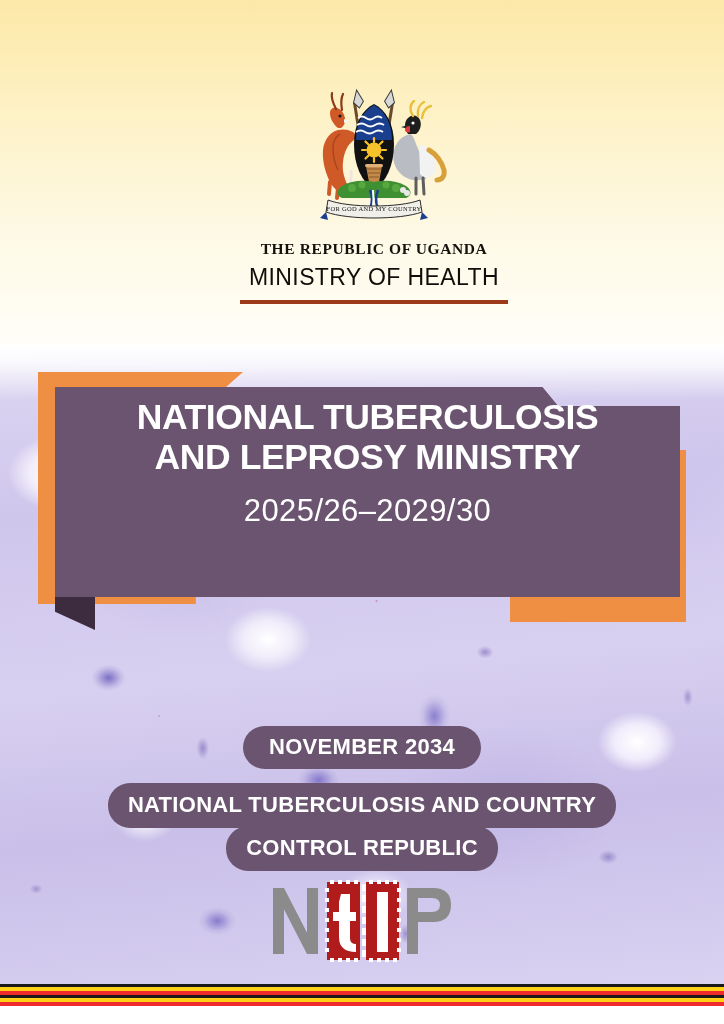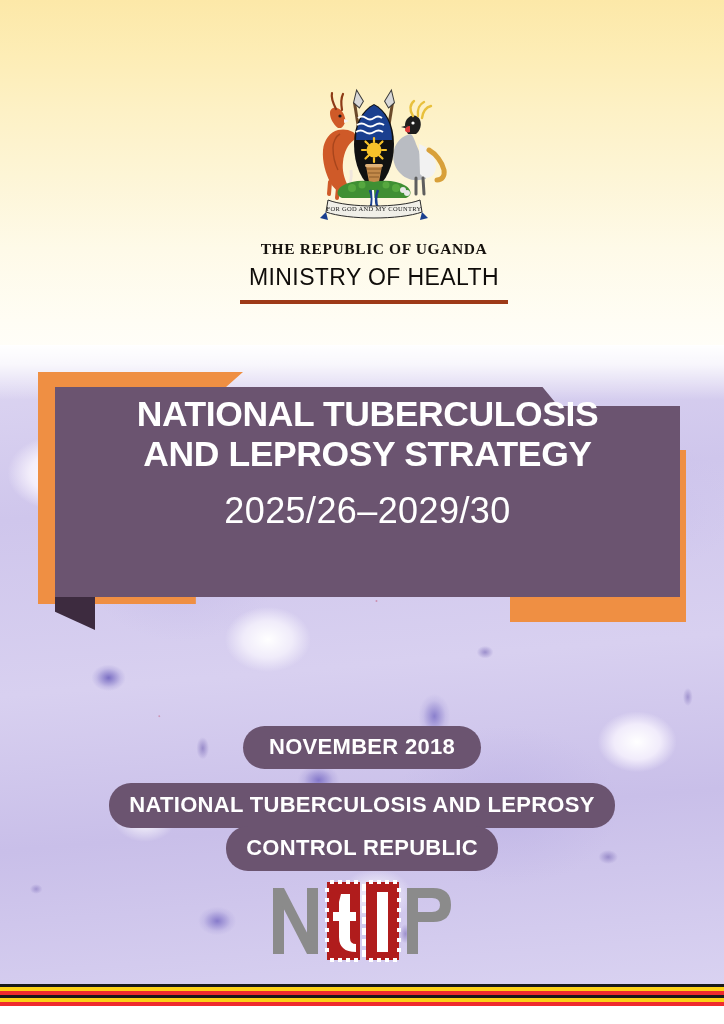--- a/index.html
+++ b/index.html
@@ -188,21 +188,21 @@
     font-size: 35.5px;
     line-height: 1.14;
     letter-spacing: -0.4px;
     margin: 0;
     padding: 0 14px;
   }
   .title-sub {
     color: #ffffff;
     font-family: "Liberation Sans", sans-serif;
     font-weight: 400;
-    font-size: 36px;
+    font-size: 31px;
     letter-spacing: 0.4px;
     margin-top: 16px;
   }
 
   
   .lower-block {
     position: absolute;
     left: 0;
     top: 726px;
     width: 724px;
@@ -368,30 +368,30 @@
 
   <div class="title-block">
     <div class="accent-left"></div>
     <div class="accent-right"></div>
     <div class="banner"></div>
     <div class="banner-tail"></div>
 
     <div class="title-text">
       <div class="title-main">
         <span>NATIONAL TUBERCULOSIS</span><br>
-        <span>AND LEPROSY STRATEGY</span>
+        <span>AND LEPROSY MINISTRY</span>
       </div>
       <div class="title-sub">2025/26–2029/30</div>
     </div>
   </div>
 
   <div class="lower-block">
-    <div class="pill pill-date">NOVEMBER 2018</div>
+    <div class="pill pill-date">NOVEMBER 2034</div>
     <div style="margin-top:14px;">
-      <span class="pill pill-org">NATIONAL TUBERCULOSIS AND LEPROSY</span>
+      <span class="pill pill-org">NATIONAL TUBERCULOSIS AND COUNTRY</span>
     </div>
     <div class="org-line2-wrap">
       <span class="pill pill-org">CONTROL REPUBLIC</span>
     </div>
   </div>
 
   <div class="logo-wrap">
     <svg class="ntlp-logo" viewBox="0 0 190 98">
 
       <g fill="#8b8b8b">

